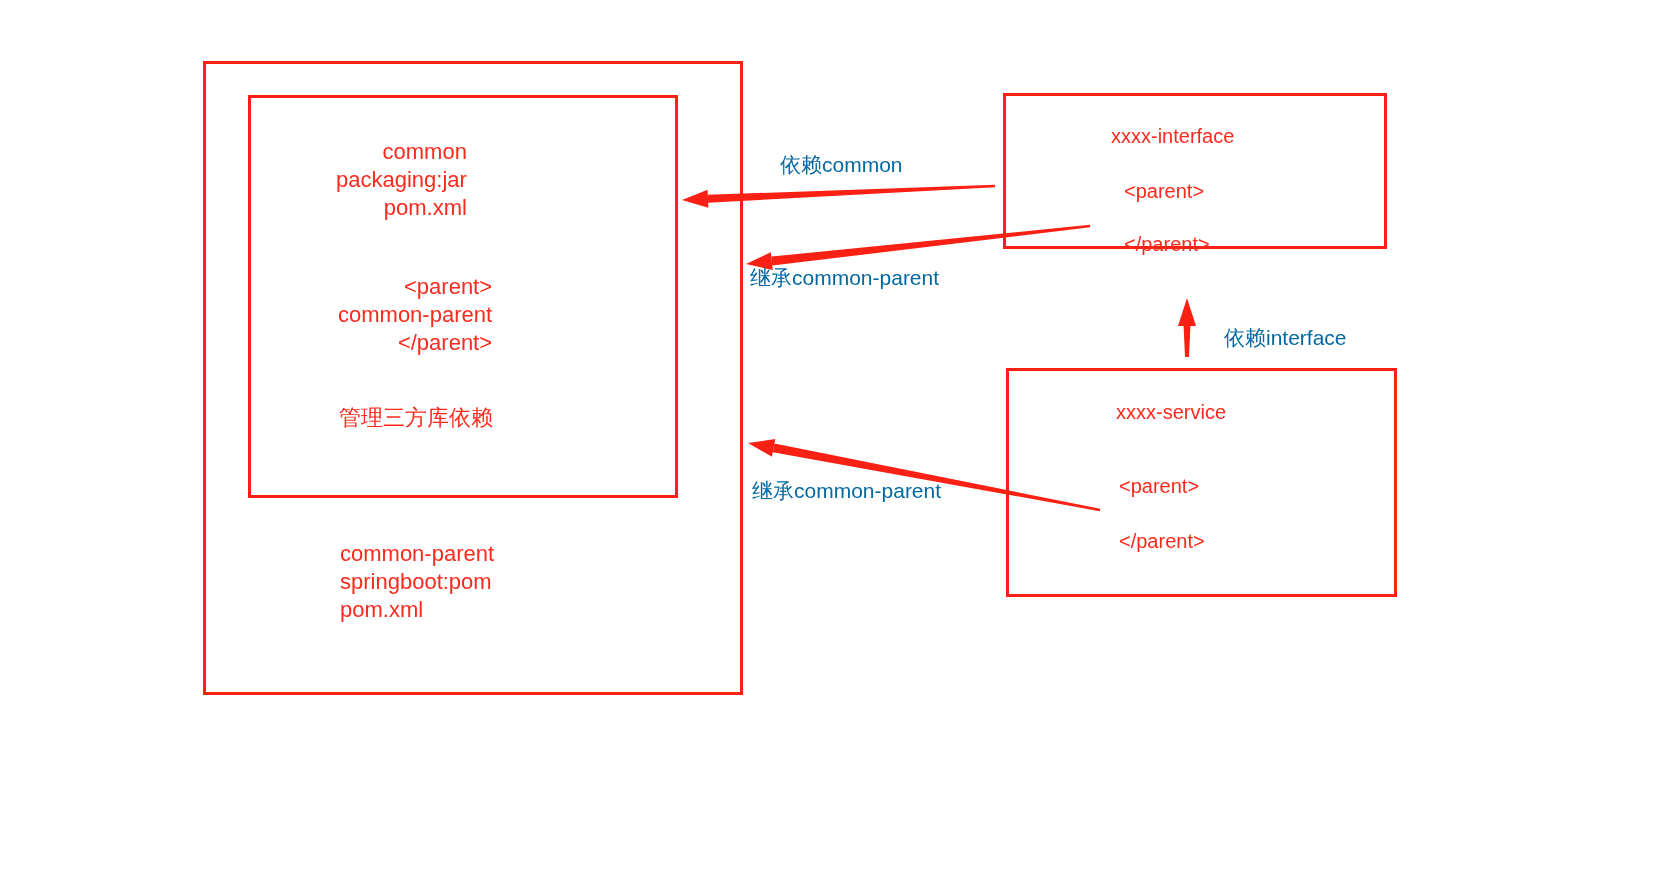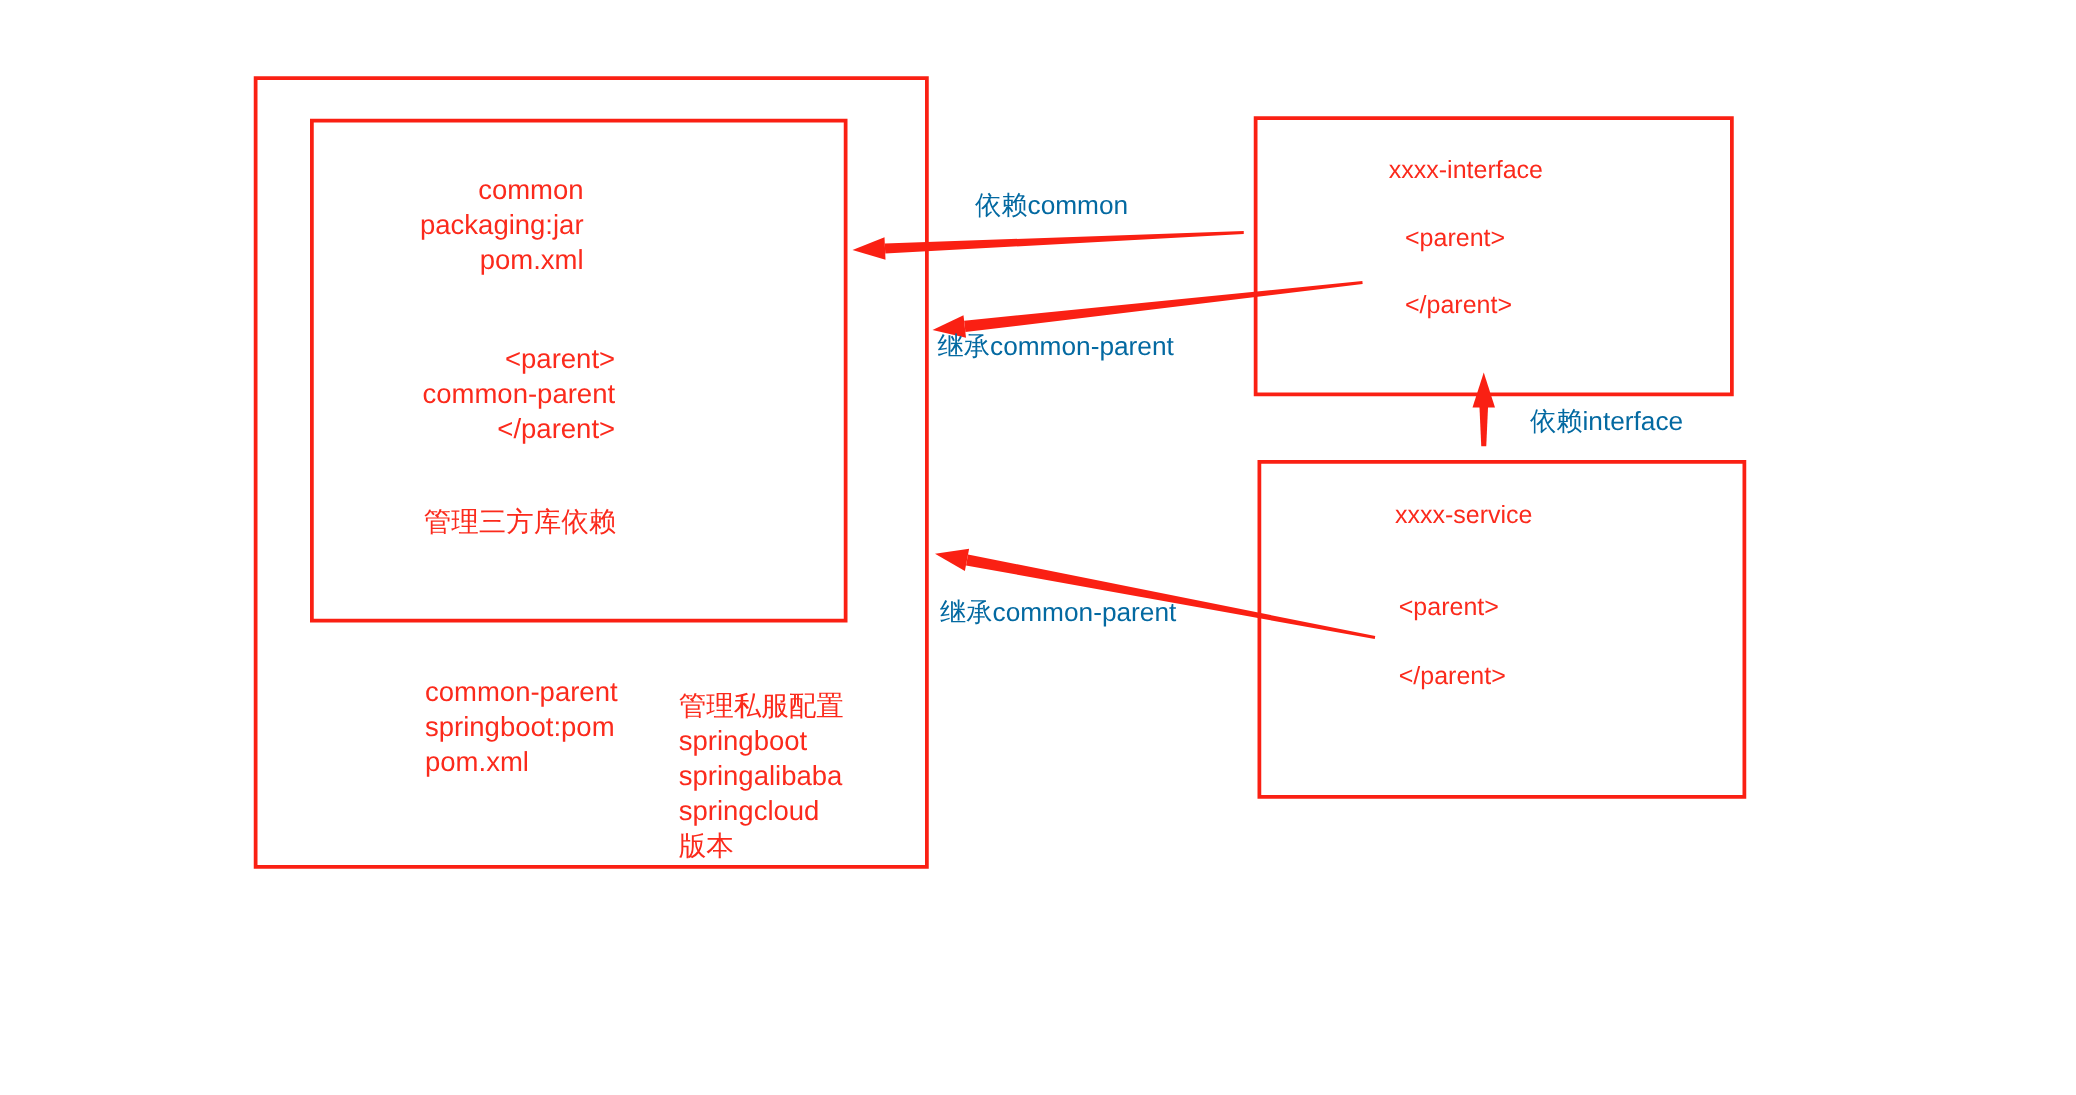--- a/index.html
+++ b/index.html
@@ -17,22 +17,22 @@
     overflow: hidden;
   }
   .box {
     position: absolute;
     border: 3px solid #fa2013;
     box-sizing: border-box;
     background: transparent;
   }
   .outer-box   { left: 203px; top: 61px;  width: 540px; height: 634px; }
   .inner-box   { left: 248px; top: 95px;  width: 430px; height: 403px; text-align: right; }
-  .iface-box   { left: 1003px; top: 93px; width: 384px; height: 224px; }
-  .service-box { left: 1006px; top: 368px; width: 391px; height: 271px; }
+  .iface-box   { left: 1003px; top: 93px; width: 384px; height: 156px; }
+  .service-box { left: 1006px; top: 368px; width: 391px; height: 229px; }
 
   .tb {
     position: absolute;
     font-size: 22px;
     line-height: 28px;
     white-space: nowrap;
     color: #fb2a1c;
   }
   .tb-sm { font-size: 20px; line-height: 28px; }
 
@@ -56,27 +56,20 @@
 </head>
 <body>
 
 <div class="canvas">
 
   <div class="box outer-box">
     <div class="tb" style="left:134px; top:476px;">
       <div>common-parent</div>
       <div>springboot:pom</div>
       <div>pom.xml</div>
-    </div>
-    <div class="tb" style="left:337px; top:487px;">
-      <div>管理私服配置</div>
-      <div>springboot</div>
-      <div>springalibaba</div>
-      <div>springcloud</div>
-      <div>版本</div>
     </div>
   </div>
 
   <div class="box inner-box">
     <div class="tb" style="left:85px; top:40px;">
       <div>common</div>
       <div>packaging:jar</div>
       <div>pom.xml</div>
     </div>
     <div class="tb" style="left:87px; top:175px;">

